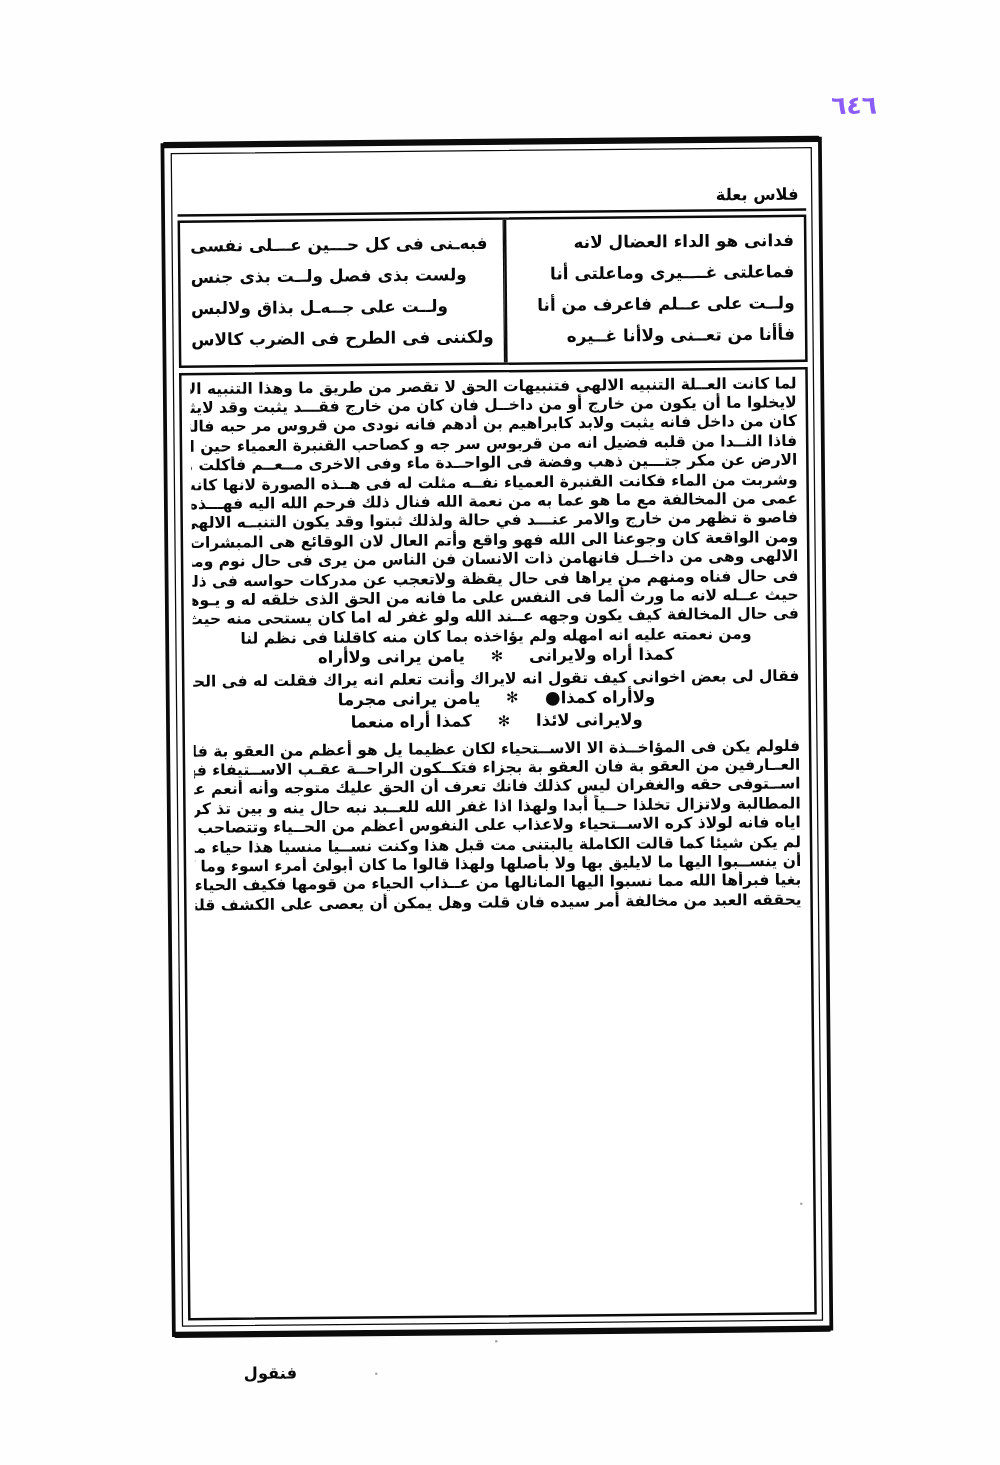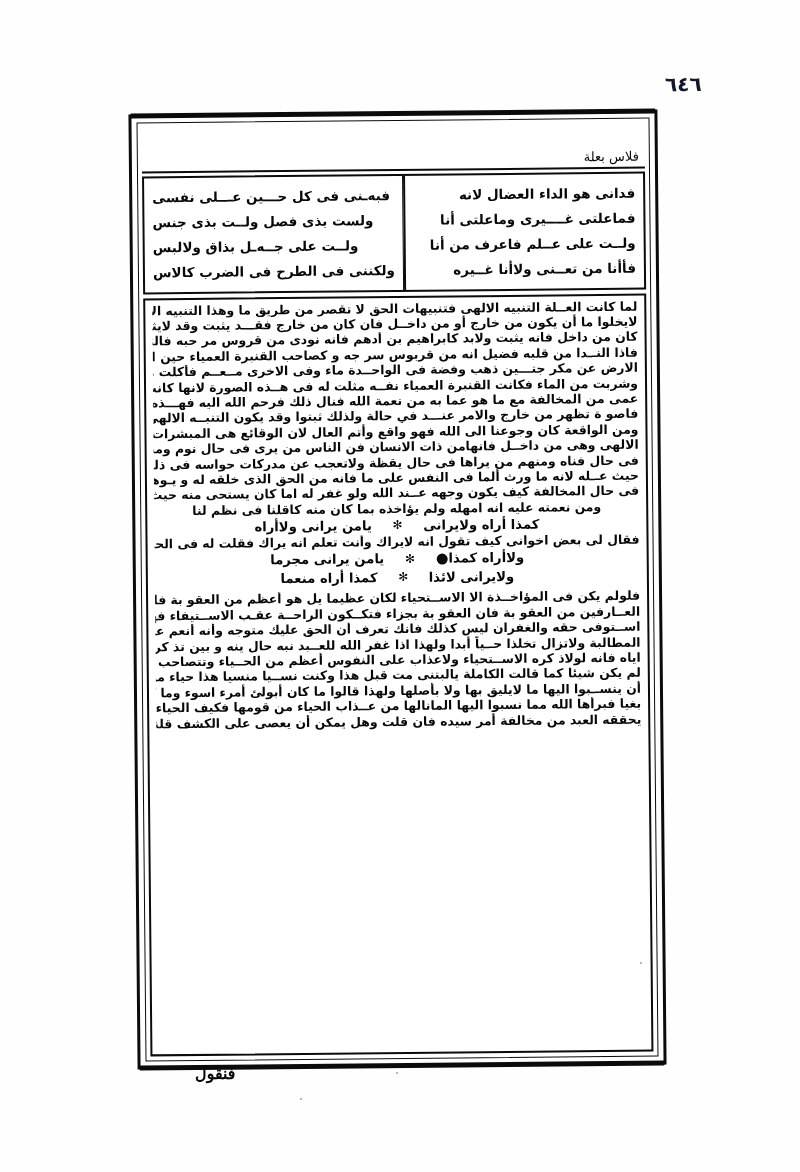--- a/index.html
+++ b/index.html
@@ -9,21 +9,21 @@
     font-family:"DejaVu Sans","Liberation Sans",sans-serif;
     background:#fefefe;
     color:#080808;
   }
   .page{position:absolute;inset:0;}
 
   
   .page-number{
     position:absolute;top:72px;right:98px;
     font-size:20px;font-weight:700;letter-spacing:1px;
-    color:#0f172a;
+    color:#8b5cf6;
     font-family:"DejaVu Sans","Liberation Sans",sans-serif;
     transform:rotate(-0.6deg);
   }
 
   
   .frame-wrap{
     position:absolute;left:133px;top:112px;width:529px;height:955px;
     transform:rotate(-0.55deg);transform-origin:50% 50%;
   }
   .frame-outer{
@@ -53,21 +53,21 @@
     display:flex;flex-direction:column;
   }
 
   
   .header-band{
     height:44px;flex:0 0 auto;position:relative;
     border-bottom:2.5px solid #0b0b0b;
   }
   .header-label{
     position:absolute;right:6px;bottom:3px;
-    font-size:13px;font-weight:400;
+    font-size:13px;font-weight:700;
     direction:rtl;white-space:nowrap;
   }
 
   
   .verse-table{
     flex:0 0 auto;
     margin-top:3px;
     border:2.5px solid #0b0b0b;
     display:flex;direction:rtl;
     height:118px;box-sizing:border-box;
@@ -129,24 +129,23 @@
   .couplet .hemistich{display:inline-block;}
   .blot{
     display:inline-block;width:11px;height:11px;border-radius:50%;
     background:#0b0b0b;vertical-align:-2px;margin:0 1px;
   }
 
   .spacer-sm{height:4px;flex:0 0 auto;}
 
   
   .catchword{
-    position:absolute;left:195px;top:1064px;
-    font-size:16px;font-weight:700;direction:rtl;
+    position:absolute;left:195px;top:1092px;
+    font-size:13px;font-weight:700;direction:rtl;
     transform:rotate(-0.5deg);
-    font-family:Liberation Serif, serif;
   }
 
   
   .speck{position:absolute;background:#5a5a5a;border-radius:50%;opacity:.55;}
 </style>
 </head>
 <body>
 
 <div class="page">
 

